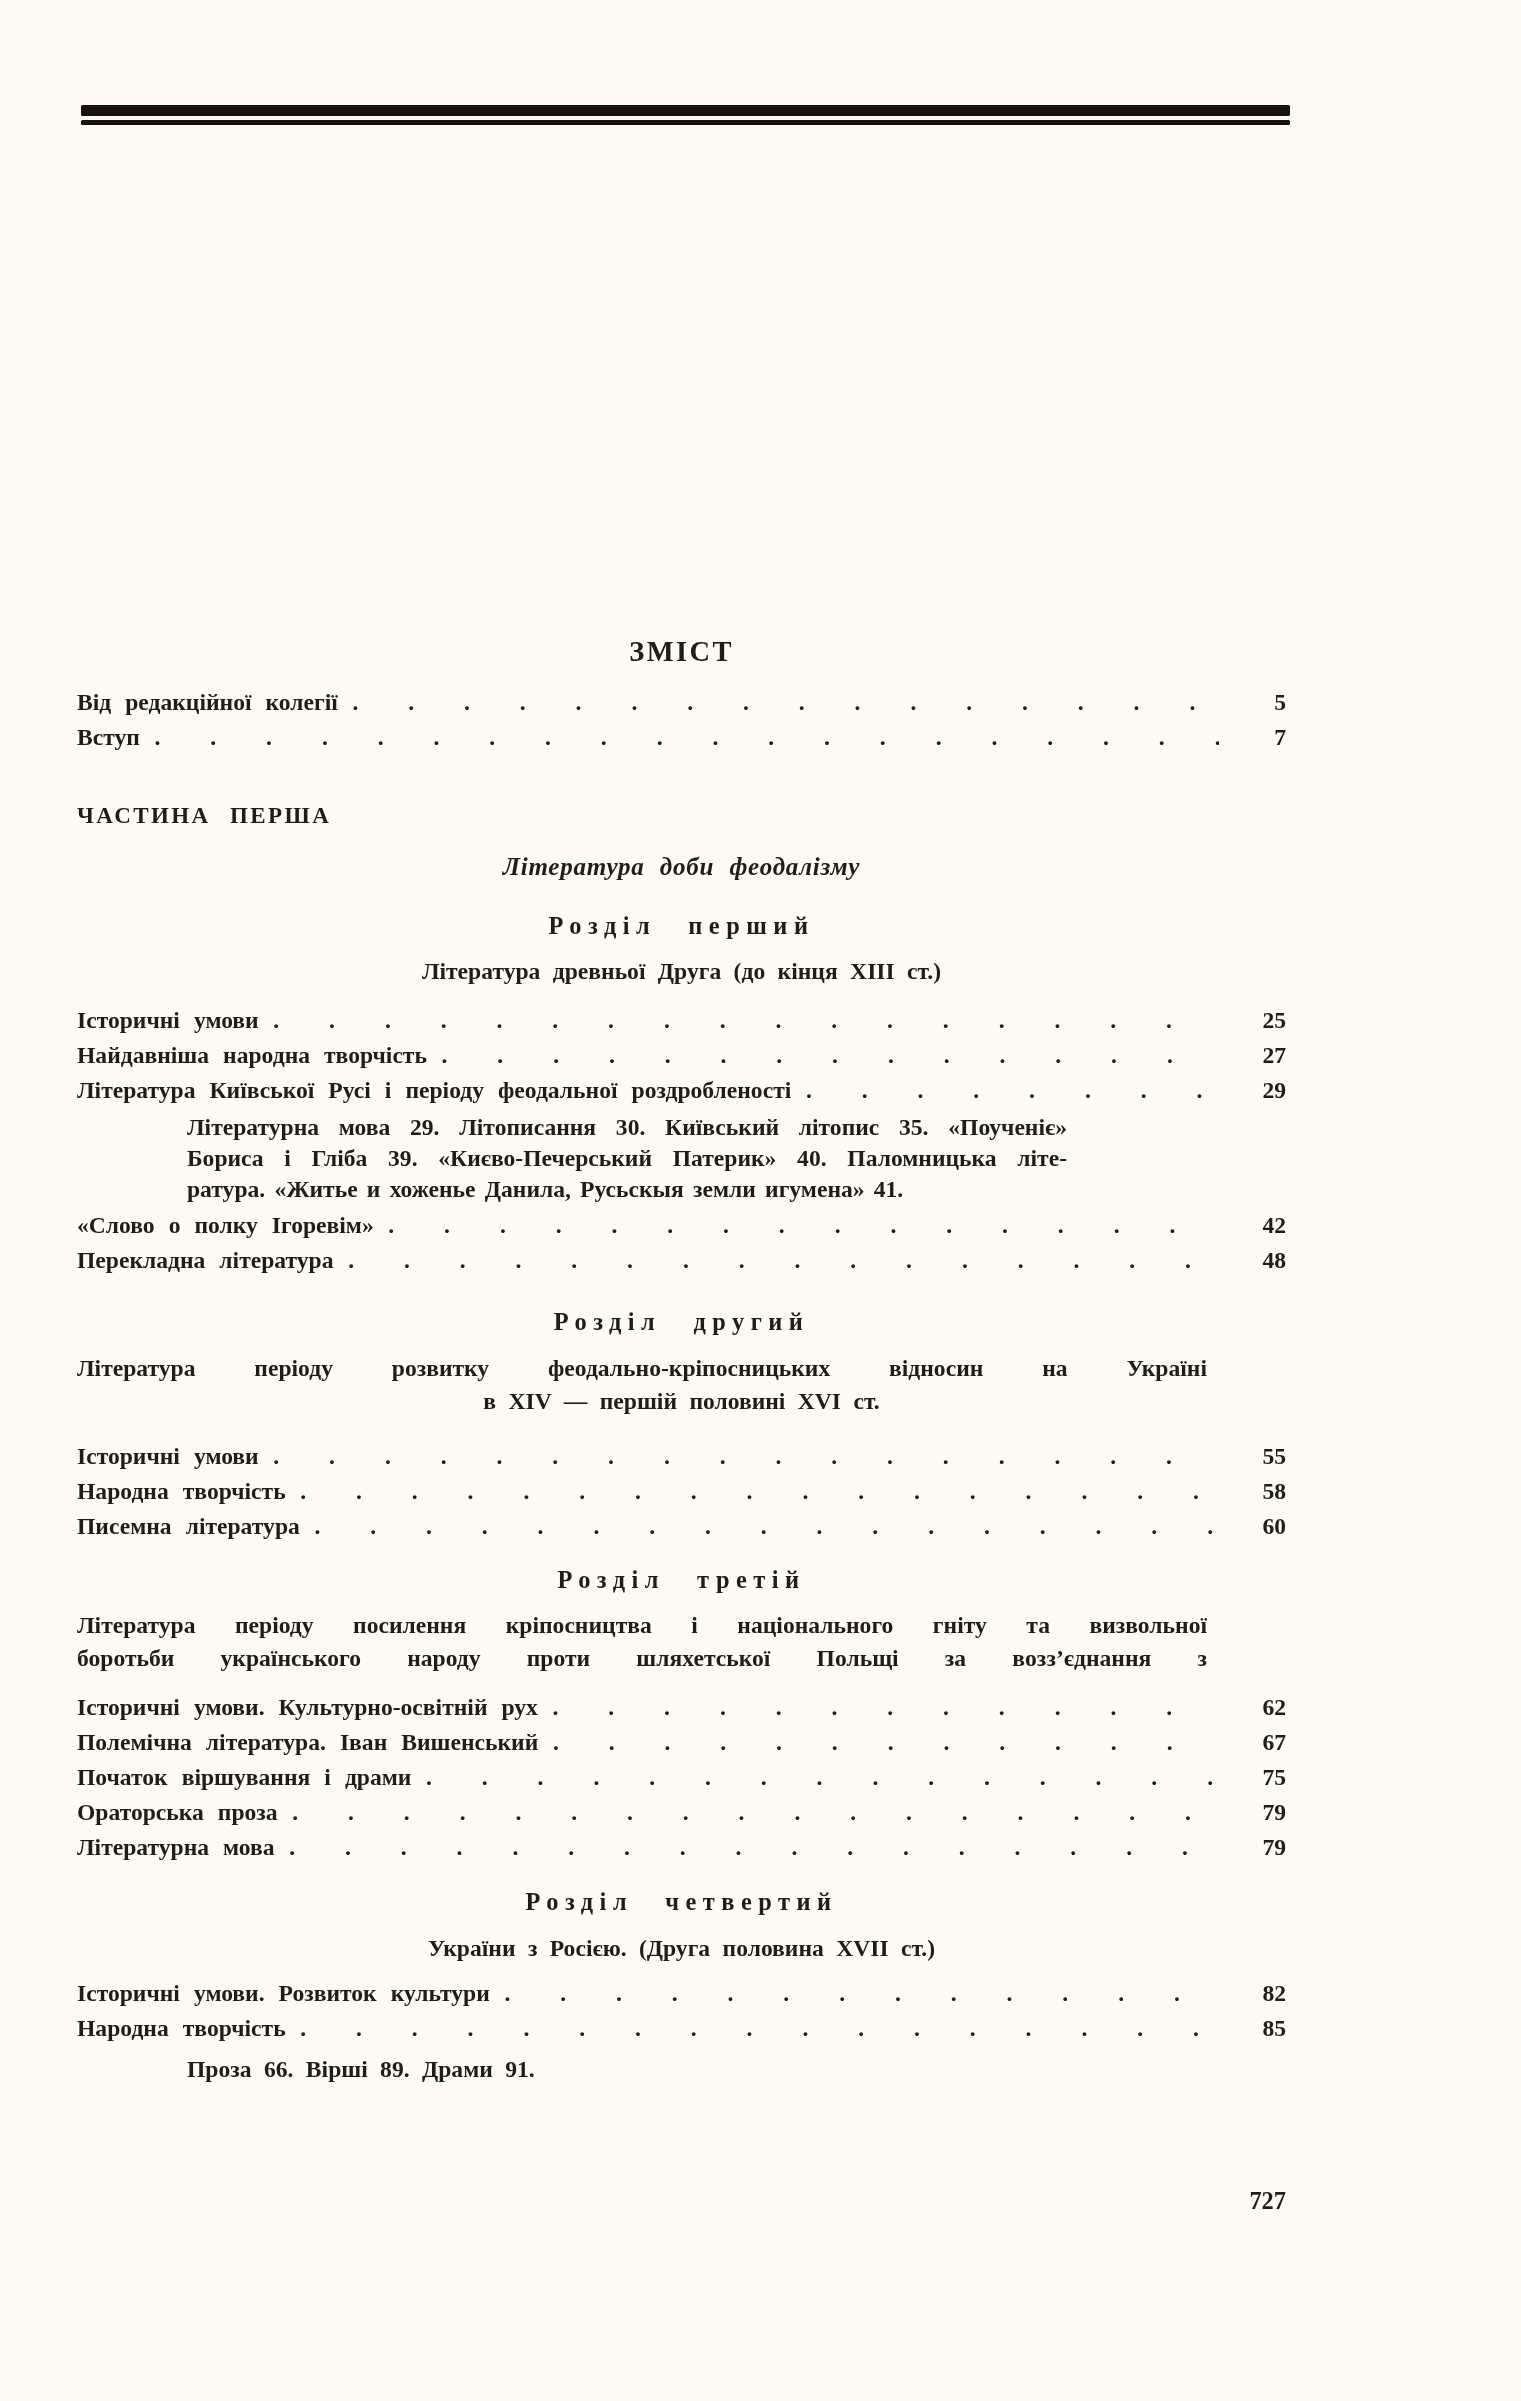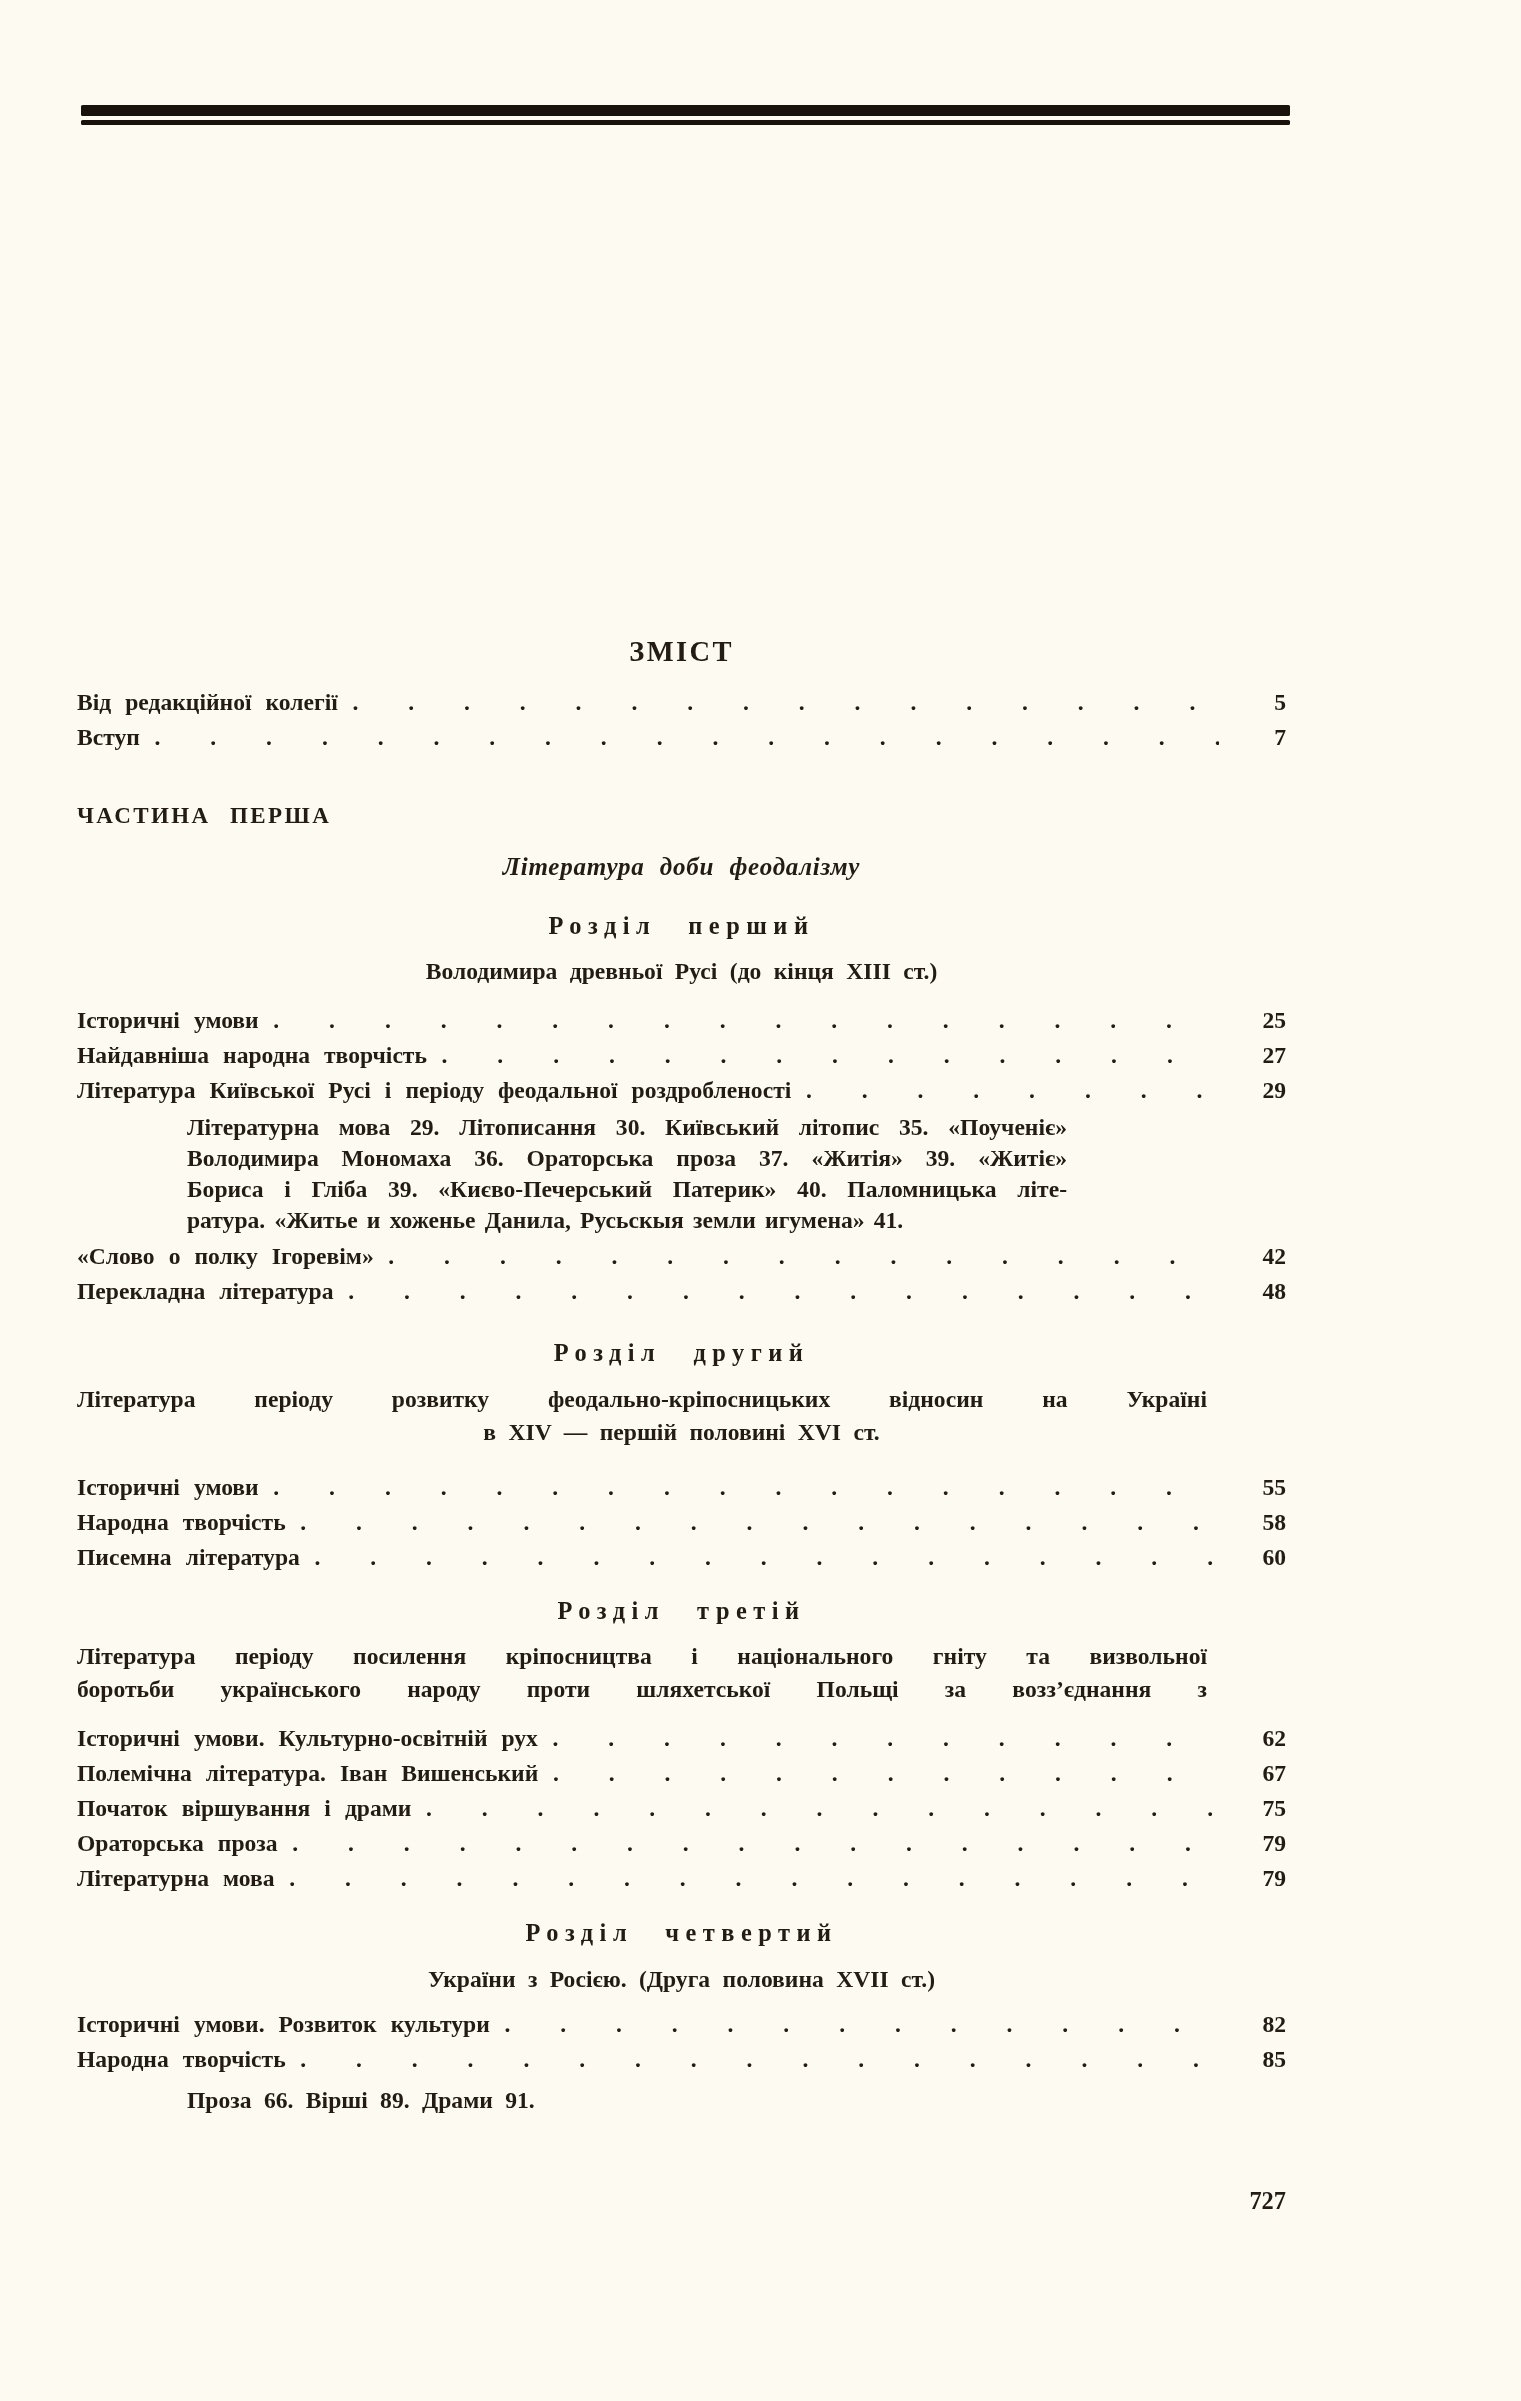--- a/index.html
+++ b/index.html
@@ -101,42 +101,41 @@
       <span class="leader"></span>
       <span class="pg">7</span>
     </div>
   </div>
 
   <div class="part-label">ЧАСТИНА ПЕРША</div>
   <div class="part-subtitle">Література доби феодалізму</div>
 
   <div class="chapter-heading mt30">Розділ перший</div>
   <div class="ch-title">
-    <div class="line">Володимира древньої Русі (до кінця XIII ст.)</div>
+    <div class="line">Література древньої Друга (до кінця XIII ст.)</div>
   </div>
   <div class="entries">
     <div class="entry">
       <span class="t">Історичні умови</span>
       <span class="leader"></span>
       <span class="pg">25</span>
     </div>
     <div class="entry">
       <span class="t">Найдавніша народна творчість</span>
       <span class="leader"></span>
       <span class="pg">27</span>
     </div>
     <div class="entry">
       <span class="t">Література Київської Русі і періоду феодальної роздробленості</span>
       <span class="leader"></span>
       <span class="pg">29</span>
     </div>
   </div>
   <div class="note">
     <div class="jl">Літературна мова 29. Літописання 30. Київський літопис 35. «Поученіє»</div>
-    <div class="jl">Володимира Мономаха 36. Ораторська проза 37. «Житія» 39. «Житіє»</div>
     <div class="jl">Бориса і Гліба 39. «Києво-Печерський Патерик» 40. Паломницька літе-</div>
     <div>ратура. «Житье и хоженье Данила, Русьскыя земли игумена» 41.</div>
   </div>
   <div class="entries" style="margin-top:3.3px;">
     <div class="entry">
       <span class="t">«Слово о полку Ігоревім»</span>
       <span class="leader"></span>
       <span class="pg">42</span>
     </div>
     <div class="entry">

